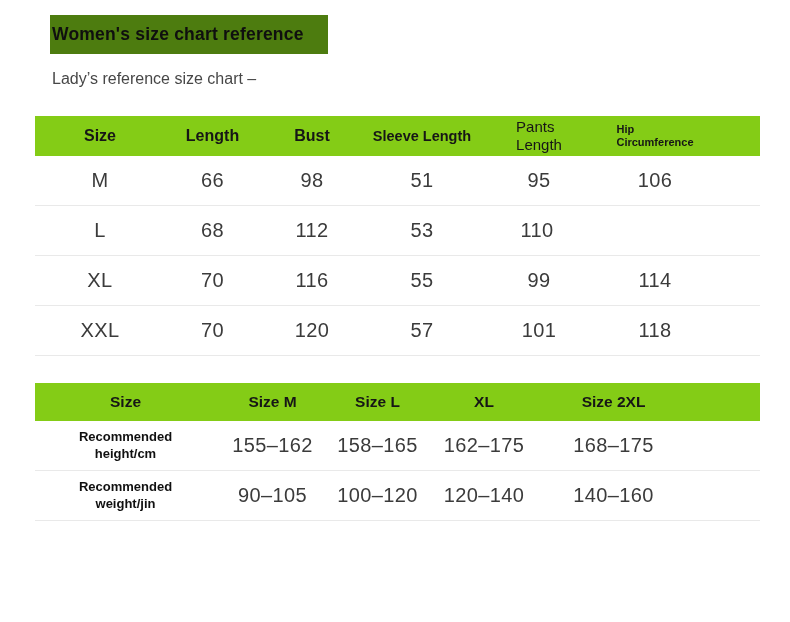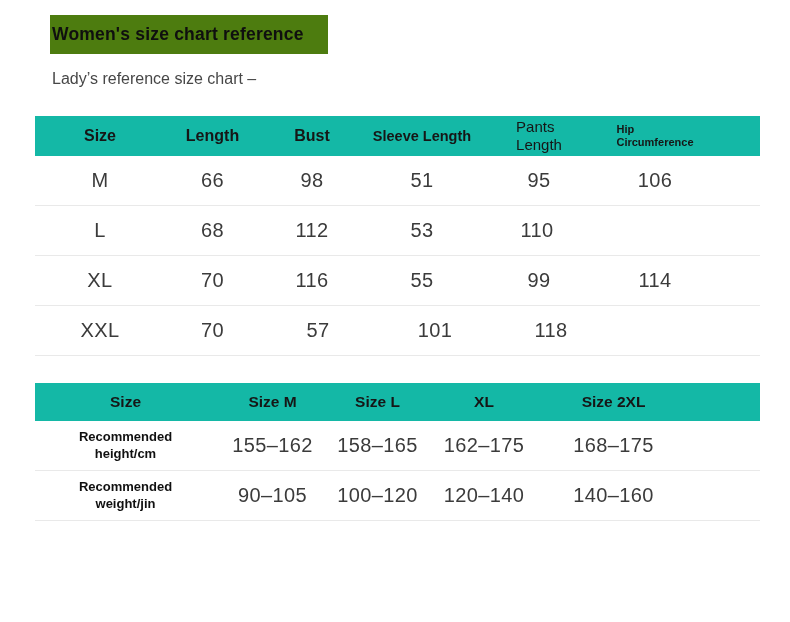--- a/index.html
+++ b/index.html
@@ -26,21 +26,21 @@
   }
   .subtitle {
     margin: 16px 0 0 52px;
     font-size: 16px;
     color: #474747;
   }
   .sizing-table { margin-left: 35px; width: 725px; }
   .t1 { margin-top: 28px; }
   .t2 { margin-top: 27px; }
   .row { display: flex; width: 100%; }
-  .row.head { background: #14b8a6; height: 40px; }
+  .row.head { background: #84cc16; height: 40px; }
   .t2 .row.head { height: 38px; }
   .row.data { height: 50px; border-bottom: 1px solid #e9e9e9; }
   .c {
     display: flex; align-items: center; justify-content: center;
     text-align: center;
   }
   .th { font-weight: 700; font-size: 16px; color: #161616; }
   .th-sm { font-size: 14.5px; }
   .two-line { text-align: left; line-height: 1.18; }
   .two-line span { display: block; }
@@ -122,20 +122,21 @@
       <div class="c t1c3 val">116</div>
       <div class="c t1c4 val">55</div>
       <div class="c t1c5 val">99</div>
       <div class="c t1c6 val">114</div>
       <div class="c t1sp"></div>
     </div>
 
     <div class="row data">
       <div class="c t1c1 val">XXL</div>
       <div class="c t1c2 val">70</div>
+      <div class="c t1c3 val">120</div>
       <div class="c t1c4 val">57</div>
       <div class="c t1c5 val">101</div>
       <div class="c t1c6 val">118</div>
       <div class="c t1sp"></div>
     </div>
   </div>
 
   
   <div class="sizing-table t2">
     <div class="row head">

